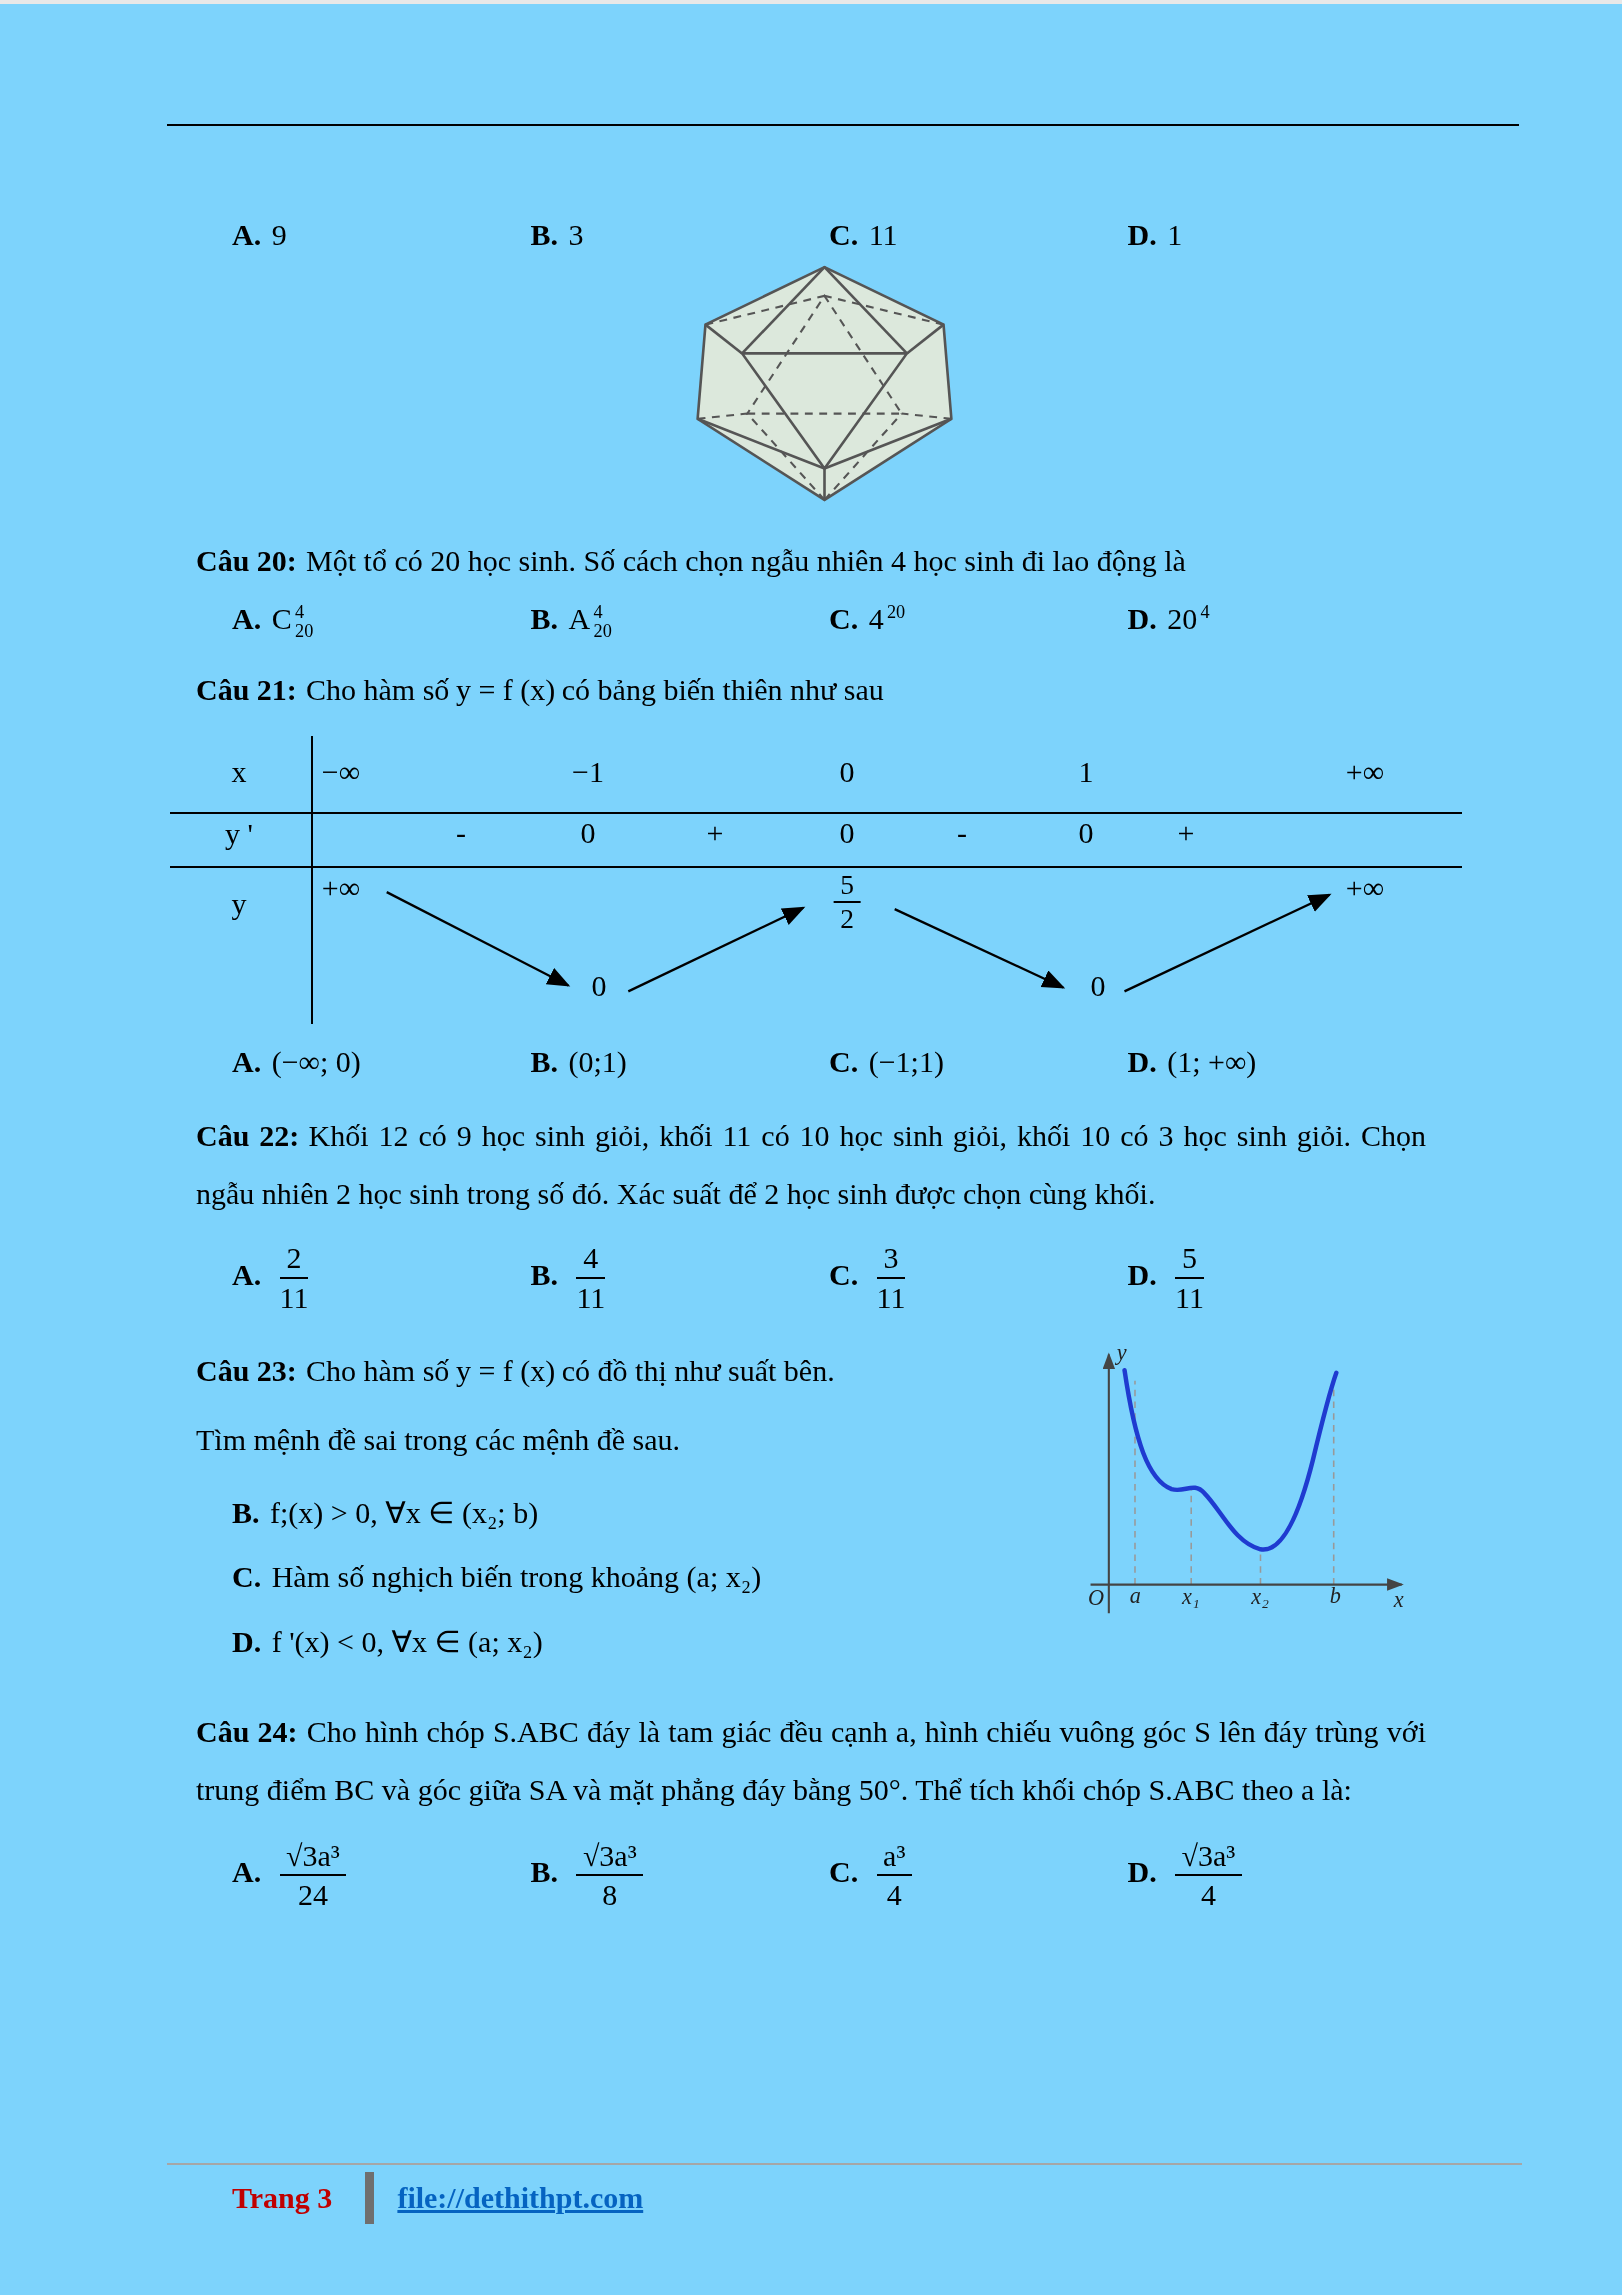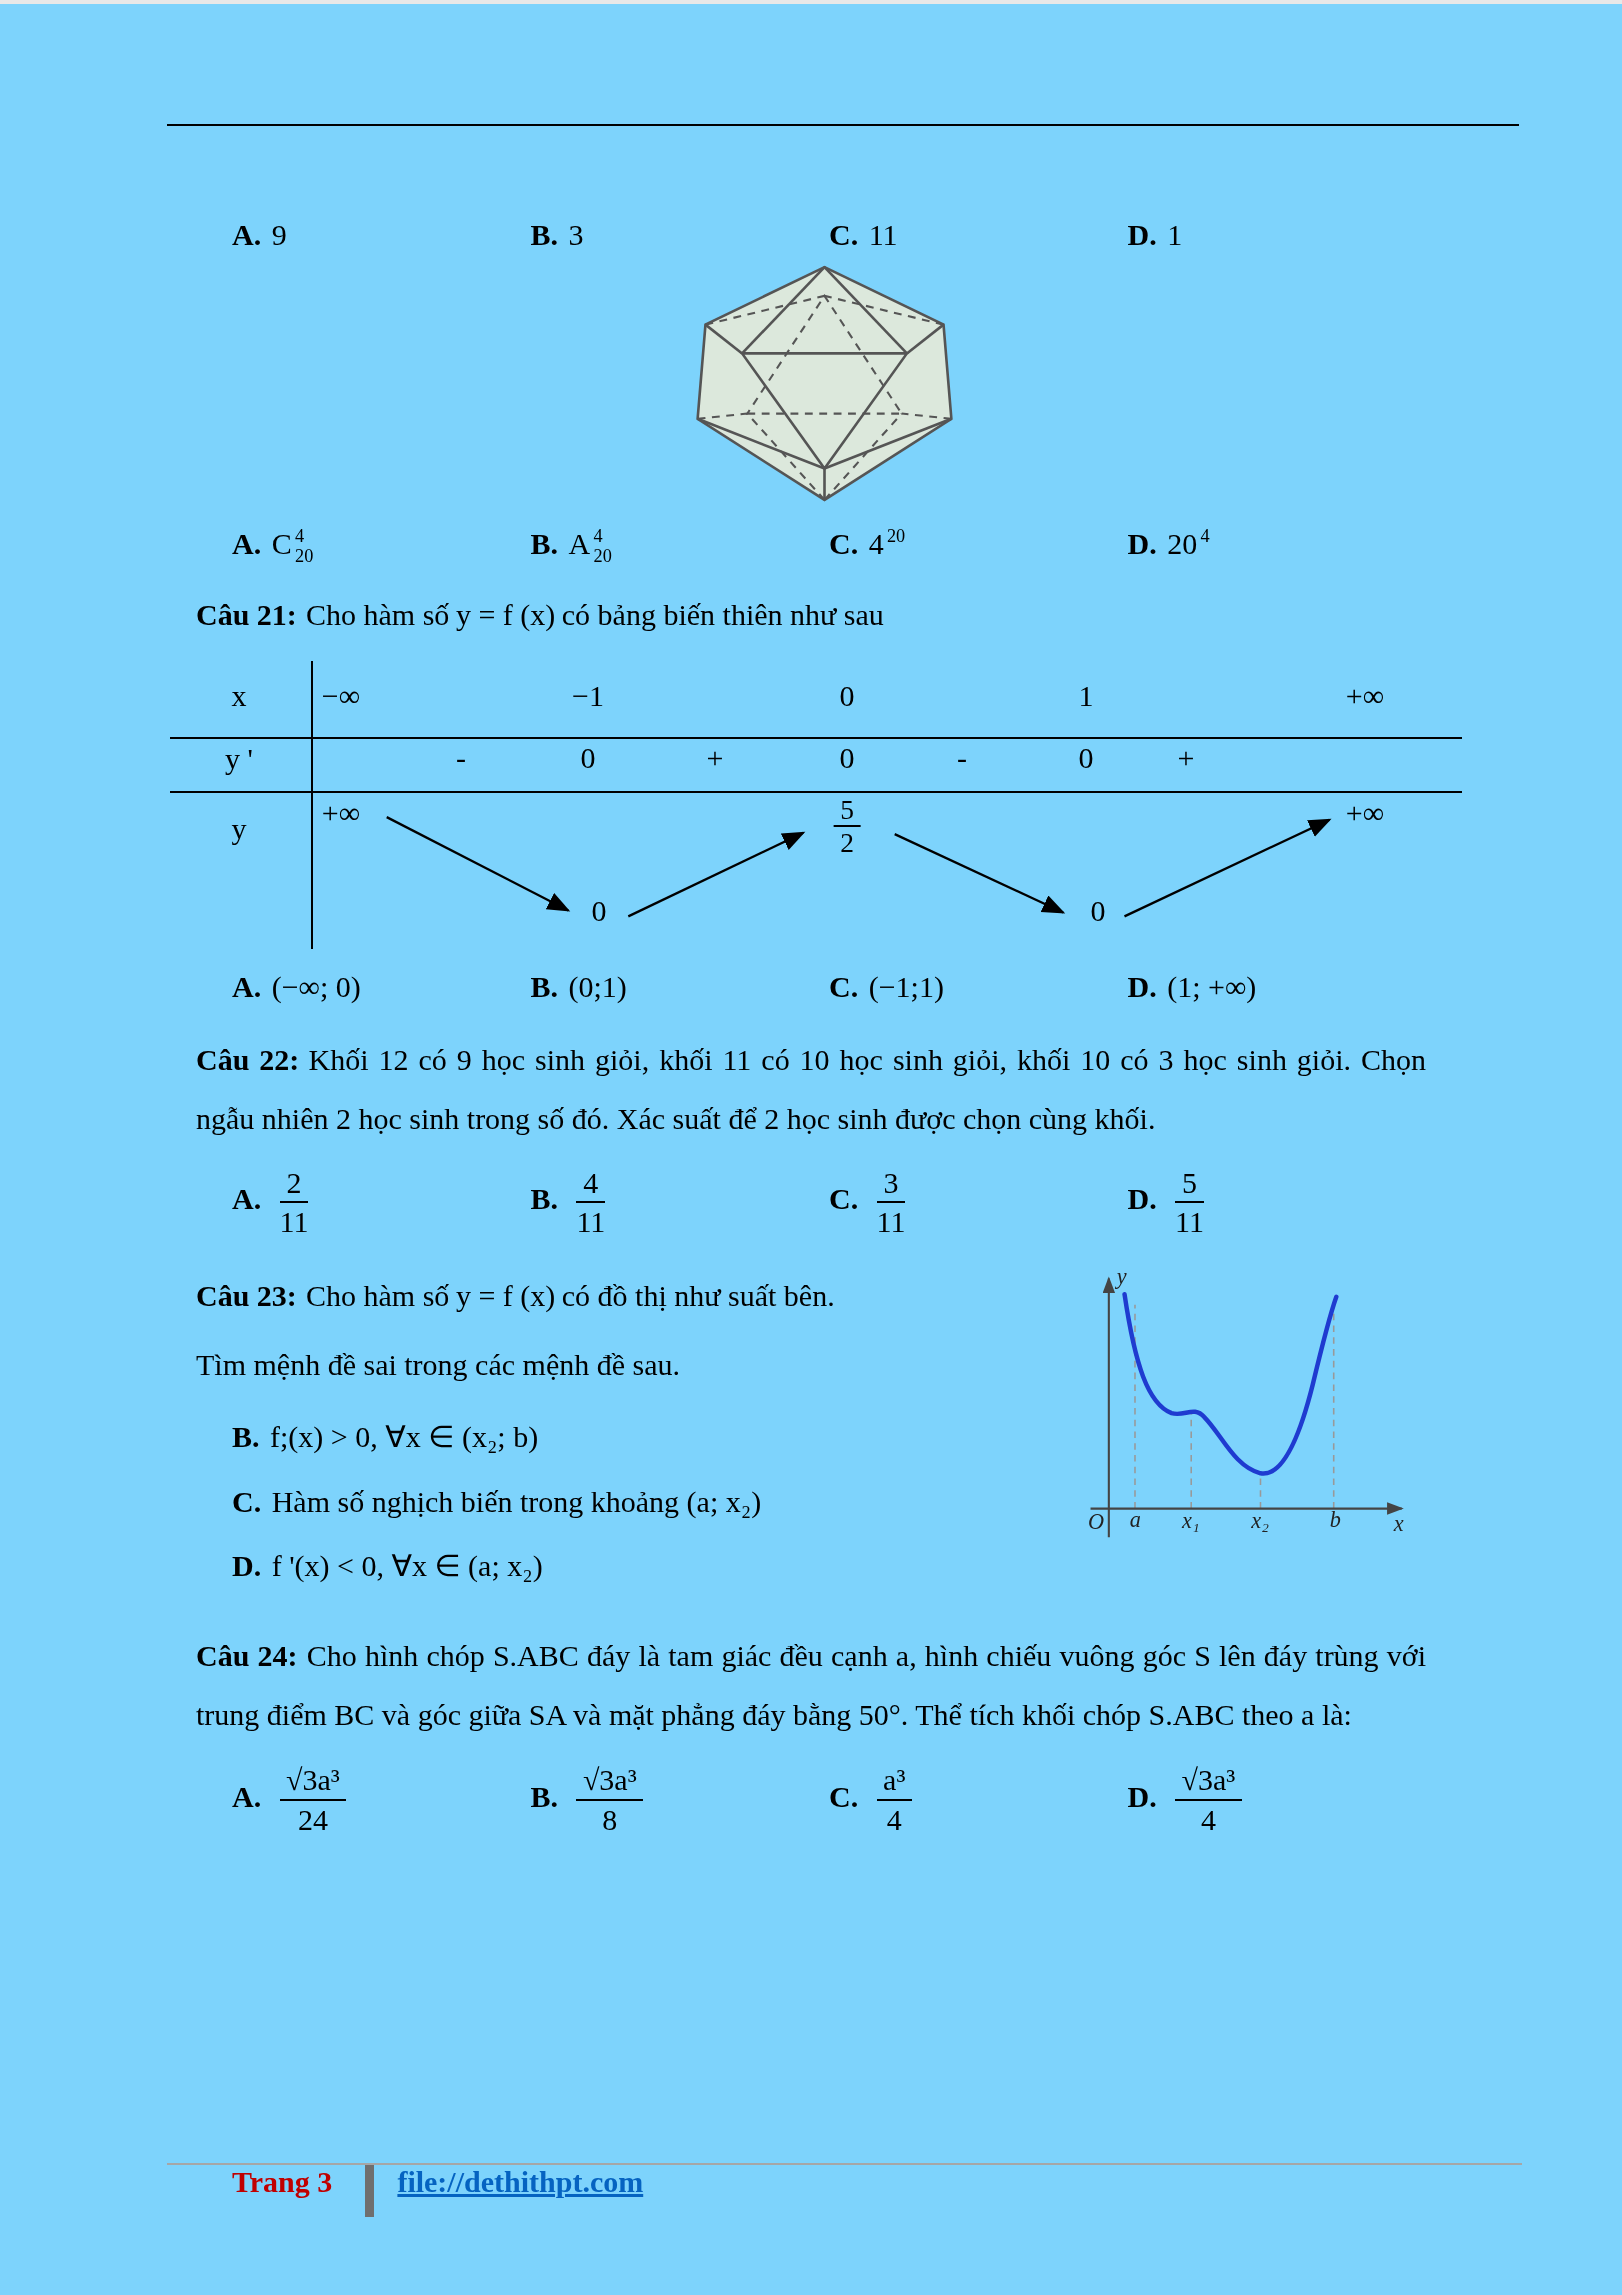--- a/index.html
+++ b/index.html
@@ -42,21 +42,21 @@
 
   .figwrap { text-align:center; margin:6.5px 0 0 26px; }
 
   .q23wrap { margin-top:26px; }
   .q23graph { float:right; width:353px; height:288px; margin:-6.5px 6.5px 6.5px 19.6px; }
   .optline { margin:19.6px 0 19.6px 36px; line-height:1.5; }
   .clear { clear:both; }
 
   .footer {
     position:absolute; left:167px; top:2159px; width:1355px; height:65px;
-    border-top:2.6px solid #a6a6a6; display:flex; align-items:flex-start;
+    border-top:2.6px solid #a6a6a6; display:flex; align-items:center;
     font-weight:bold;
   }
   .fpage { color:#c00000; padding-left:65px; }
   .fsep { width:8.5px; height:52px; background:#6f6f6f; margin:0 23.6px 0 33px; }
   .flink { color:#0563c1; text-decoration:underline; }
   .ftag  { color:#c00000; margin-left:10.5px; }
 </style>
 </head>
 <body>
 
@@ -92,20 +92,21 @@
           <line x1="125" y1="6" x2="188" y2="72"></line>
           <line x1="34" y1="50" x2="62" y2="72"></line>
           <line x1="216" y1="50" x2="188" y2="72"></line>
           <line x1="28" y1="122" x2="125" y2="160"></line>
           <line x1="222" y1="122" x2="125" y2="160"></line>
           <line x1="125" y1="184" x2="125" y2="160"></line>
         </g>
       </svg>
     </div>
 
+    <p class="para" style="margin-top:17px"><b class="qlab">Câu 20:</b><span>Một tổ có 20 học sinh.  Số cách chọn ngẫu nhiên 4 học sinh đi lao động là</span></p>
     <div class="optrow" style="margin-top:11.8px">
       <span class="opt"><b class="olab">A.</b><span>C</span><span class="supsub">
             <span>4</span>
             <span>20</span>
           </span></span>
       <span class="opt"><b class="olab">B.</b><span>A</span><span class="supsub">
             <span>4</span>
             <span>20</span>
           </span></span>
       <span class="opt"><b class="olab">C.</b><span>4</span><span class="supsub">

